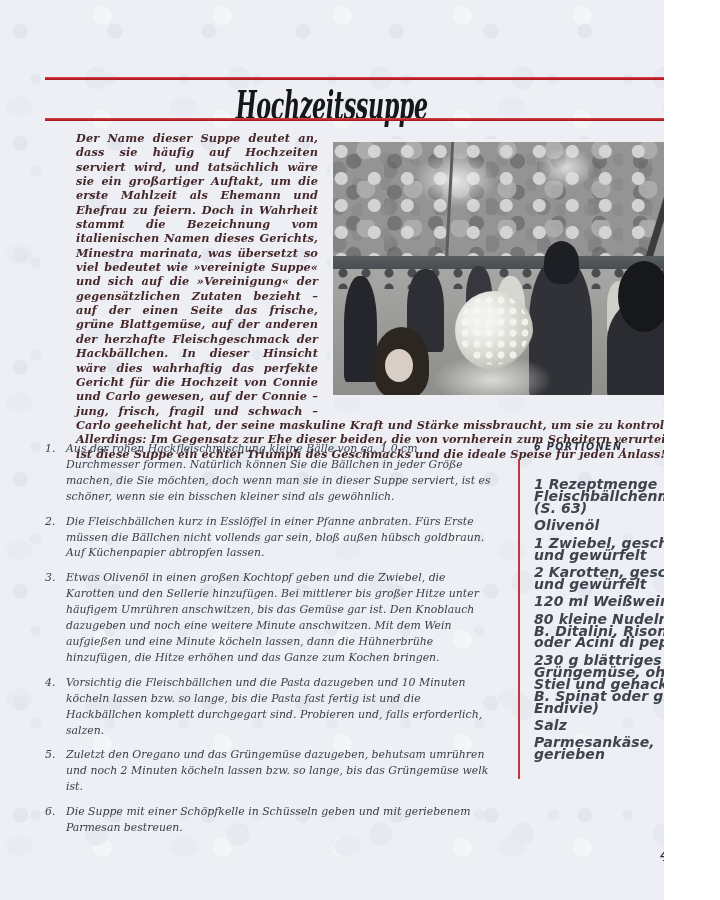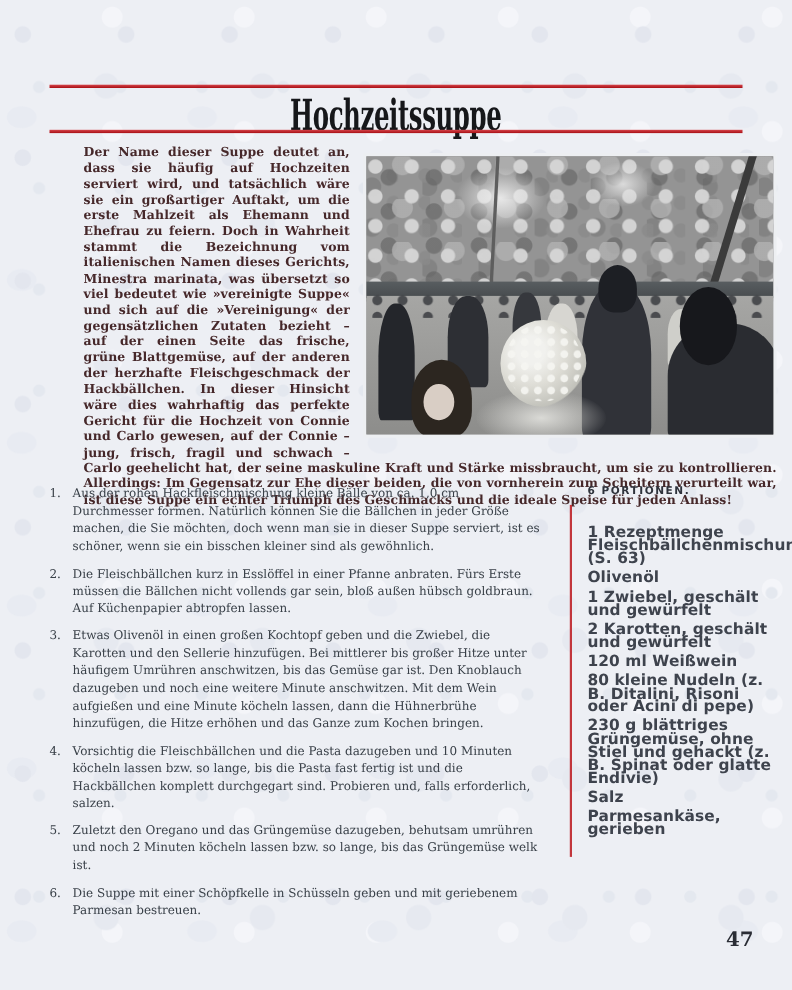--- a/index.html
+++ b/index.html
@@ -1,26 +1,27 @@
 <!DOCTYPE html>
 <html><head>
 <meta charset="utf-8">
 <style>
   html,body{margin:0;padding:0;}
   body{width:720px;height:900px;font-family:"DejaVu Serif",serif;}
   .page{
-    position:relative;width:720px;height:900px;overflow:hidden;
+    position:relative;width:664px;height:900px;overflow:hidden;
     background-color:#edeff4;
     background-image:
       radial-gradient(circle at 22% 28%, #e3e6ee 0 7px, rgba(0,0,0,0) 8px),
       radial-gradient(circle at 68% 62%, #e6e9f0 0 11px, rgba(0,0,0,0) 12px),
       radial-gradient(circle at 48% 86%, #e4e8ef 0 5px, rgba(0,0,0,0) 6px),
       radial-gradient(ellipse at 12% 72%, #e8ebf2 0 13px, rgba(0,0,0,0) 14px),
       radial-gradient(circle at 85% 15%, #f4f5f9 0 9px, rgba(0,0,0,0) 10px);
     background-size:94px 112px,142px 126px,74px 92px,164px 148px,120px 104px;
+    font-style:italic;
   }
   .rule{position:absolute;left:45px;width:630px;height:3px;
         background:linear-gradient(#d6454b,#a80e14);}
   .rule-top{top:77px;}
   .rule-under{top:118px;}
   .title-wrap{position:absolute;left:0;right:0;top:83px;text-align:center;}
   .title-inner{display:inline-block;font-family:"DejaVu Serif",serif;font-weight:700;
         font-size:30px;color:#16171a;transform:scale(0.74,1.3);transform-origin:center top;
         letter-spacing:-0.5px;white-space:nowrap;}
   

